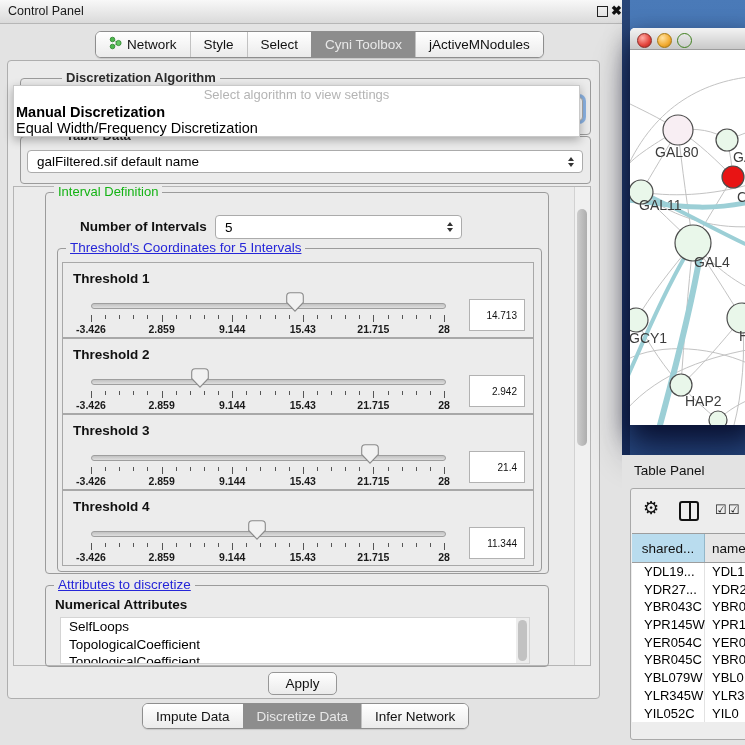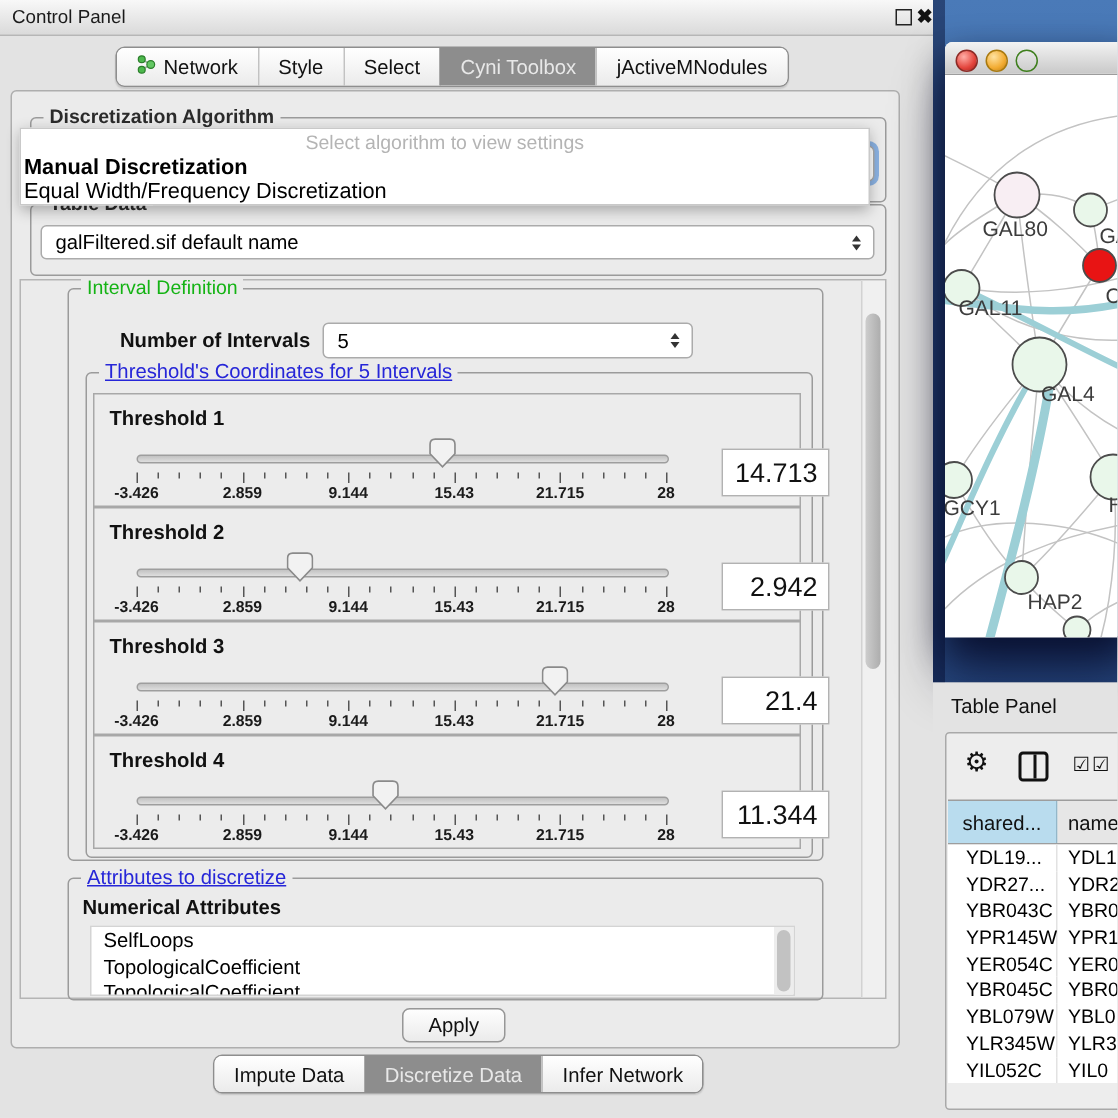--- a/index.html
+++ b/index.html
@@ -10,27 +10,27 @@
     background:linear-gradient(#f8f8f8,#dadada);border-bottom:1px solid #b6b6b6;}
   .cp-title{position:absolute;left:8px;top:4px;font-size:12.5px;color:#1a1a1a;}
   .float-icon{position:absolute;left:597px;top:6px;width:9px;height:9px;border:1.5px solid #222;}
   .close-icon{position:absolute;left:611px;top:3px;font-size:13px;font-weight:bold;color:#111;}
   .seg{position:absolute;display:flex;border:1px solid #8e8e8e;border-radius:6px;overflow:hidden;
     background:#fff;box-shadow:0 1px 1px rgba(0,0,0,.12);}
   .seg .tab{display:flex;align-items:center;gap:5px;padding:0 13px;font-size:13.5px;color:#111;
     background:linear-gradient(#ffffff,#ebebeb);border-left:1px solid #c2c2c2;white-space:nowrap;}
   .seg .tab:first-child{border-left:none;}
   .seg .tab.selected{background:#8d8d8d;color:#e8e8e8;border-left-color:#8d8d8d;}
-  #top-tabs{left:77px;top:31px;height:25px;}
+  #top-tabs{left:95px;top:31px;height:25px;}
   #bottom-tabs{left:142px;top:703px;height:24px;}
   .dialog{position:absolute;left:7px;top:60px;width:591px;height:637px;background:#ebebeb;
     border:1px solid #aeaeae;border-radius:4px;}
   .group{position:absolute;border:1px solid #9b9b9b;border-radius:4px;}
   .gtitle{position:absolute;top:-9px;left:8px;background:#ebebeb;padding:0 4px;font-size:13px;white-space:nowrap;}
-  .gtitle.bold{font-weight:bold;color:#2b2b2b;}
+  .gtitle.bold{font-weight:bold;color:#2b2b2b;margin-left:33px;}
   .gtitle.green{color:#14b314;font-size:13px;}
   .gtitle.blue{color:#2626d8;font-size:13.5px;text-decoration:underline;}
   .combo{position:absolute;background:#fff;border:1px solid #ababab;border-radius:4px;
     font-size:13.5px;display:flex;align-items:center;padding-left:9px;color:#000;box-sizing:border-box;}
   .combo .spin{position:absolute;right:8px;top:50%;transform:translateY(-50%);
     display:flex;flex-direction:column;gap:2px;}
   .combo .spin i{width:0;height:0;border-left:3.5px solid transparent;border-right:3.5px solid transparent;}
   .combo .spin .up{border-bottom:4px solid #333;}
   .combo .spin .dn{border-top:4px solid #333;}
   .combo.focused{box-shadow:0 0 0 3px rgba(106,158,222,.75);}
@@ -47,22 +47,22 @@
   .label-bold{position:absolute;font-size:13.5px;font-weight:bold;color:#111;white-space:nowrap;}
   .thr-panel{position:absolute;left:62px;width:472px;height:76px;border:1px solid #a8a8a8;background:#ececec;box-sizing:border-box;}
   .thr-label{position:absolute;left:10px;top:8px;font-size:13.5px;font-weight:bold;}
   .track{position:absolute;left:28px;top:40px;width:353px;height:4px;border:1px solid #9e9e9e;
     border-radius:3px;background:linear-gradient(#c2c2c2,#dedede);}
   .thumb{position:absolute;top:29px;width:18px;height:20px;}
   .ticks{position:absolute;left:28px;top:52px;width:353px;height:8px;}
   .ticks span{position:absolute;top:0;width:1px;background:#555;}
   .tlabels{position:absolute;left:28px;top:60px;width:353px;height:12px;}
   .tlabels span{position:absolute;transform:translateX(-50%);font-size:10.5px;font-weight:bold;color:#1a1a1a;white-space:nowrap;}
-  .vbox{position:absolute;left:418px;top:36px;width:72px;height:32px;background:#fff;border:1px solid #b2b2b2;
-    box-sizing:border-box;display:flex;align-items:center;justify-content:flex-end;padding-right:7px;font-size:18px;}
+  .vbox{position:absolute;left:406px;top:36px;width:56px;height:32px;background:#fff;border:1px solid #b2b2b2;
+    box-sizing:border-box;display:flex;align-items:center;justify-content:flex-end;padding-right:7px;font-size:10px;}
   .listbox{position:absolute;left:60px;top:617px;width:470px;height:47px;background:#fff;border:1px solid #d4d4d4;
     overflow:hidden;box-sizing:border-box;}
   .listbox .item{font-size:13.5px;height:17.5px;line-height:17.5px;padding-left:8px;color:#000;}
   .list-vtrack{position:absolute;right:0;top:0;bottom:0;width:13px;background:#ededed;}
   .list-vthumb{position:absolute;left:2px;top:2px;width:9px;bottom:2px;background:#c2c2c2;border-radius:5px;}
   .apply-btn{position:absolute;left:268px;top:672px;width:67px;height:21px;border:1px solid #979797;border-radius:5px;
     background:linear-gradient(#fefefe,#ebebeb);font-size:13.5px;display:flex;align-items:center;justify-content:center;}
   
   .net{position:absolute;left:622px;top:0;width:123px;height:455px;
     background:linear-gradient(180deg,#4a7ab8 0%,#3a66a6 55%,#27487f 100%);}

